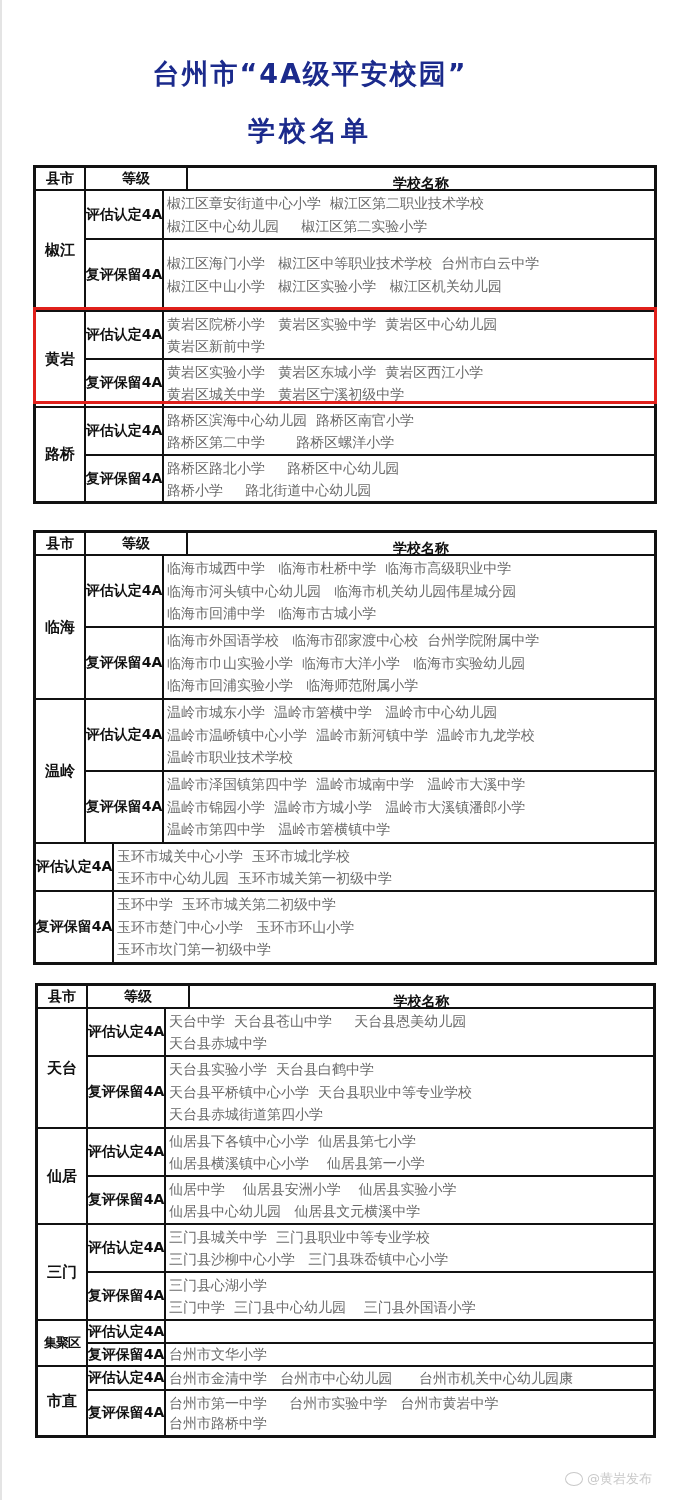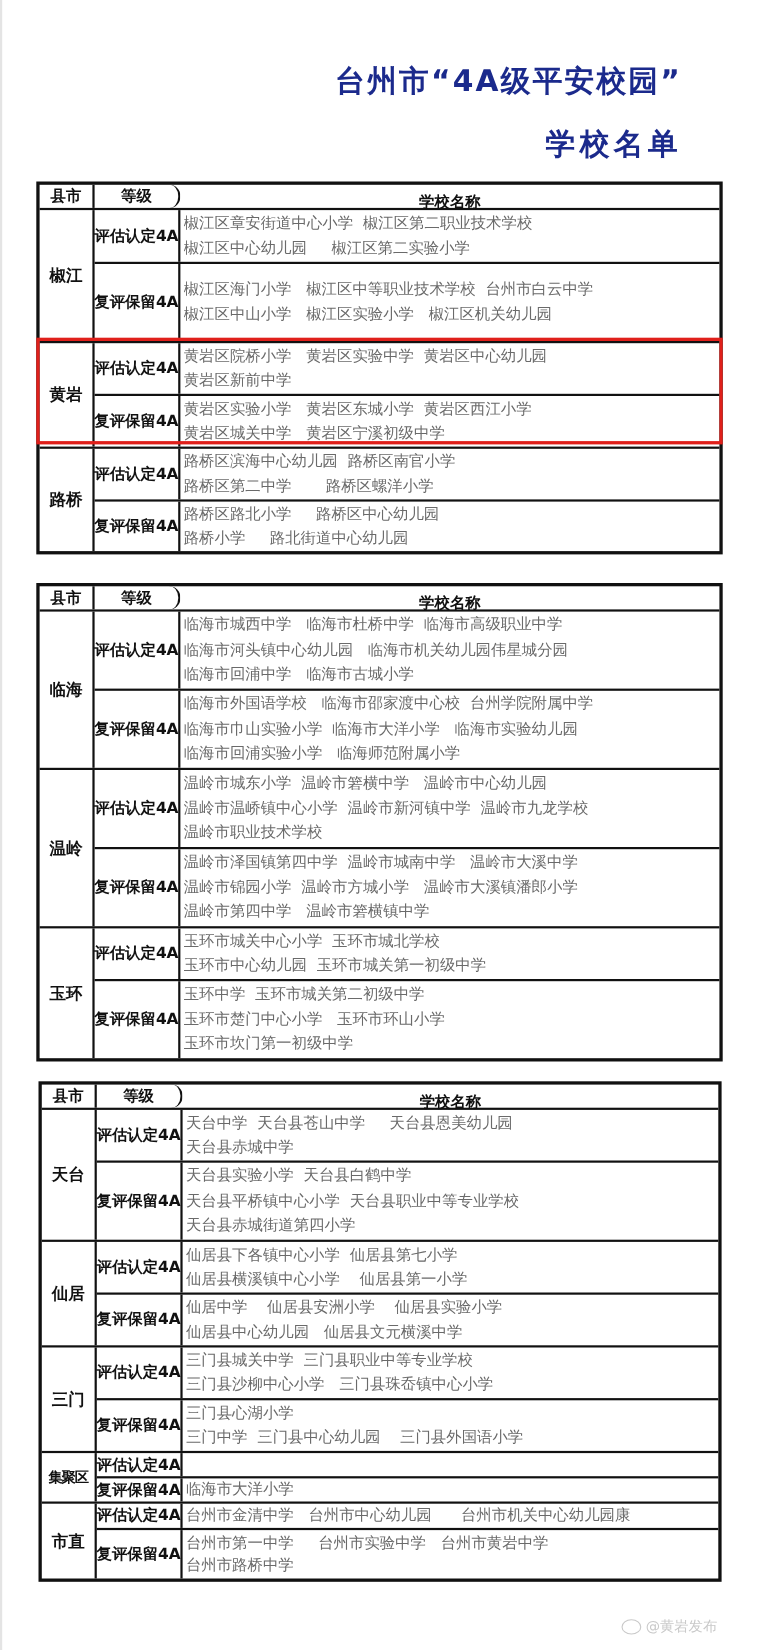--- a/index.html
+++ b/index.html
@@ -1,26 +1,26 @@
 <!DOCTYPE html>
 <html><head>
 <meta charset="utf-8">
 <style>
   html, body { margin: 0; padding: 0; background: #ffffff; }
   body { width: 690px; height: 1500px; position: relative; overflow: hidden; font-family: "DejaVu Sans", sans-serif; }
   .page-edge { position: absolute; left: 0; top: 0; width: 2px; height: 1500px; background: #e4e4e4; }
-  .title { position: absolute; left: 0; width: 620px; text-align: right; color: #1b2a8c; font-weight: bold; font-family: "DejaVu Sans", sans-serif; letter-spacing: 2px; }
+  .title { position: absolute; left: 0; width: 620px; text-align: center; color: #1b2a8c; font-weight: bold; font-family: "DejaVu Sans", sans-serif; letter-spacing: 2px; }
   .title.l1 { top: 56px; font-size: 27px; }
   .title.l2 { top: 113px; font-size: 27px; letter-spacing: 4px; }
 
   .tbl { position: absolute; left: 33px; width: 624px; border: 3px solid #111; box-sizing: border-box; background: #fff; }
   .row { display: flex; border-top: 2.5px solid #111; }
   .row.header { border-top: none; height: 21px; align-items: center; }
   .c1 { width: 50px; flex: none; border-right: 2.5px solid #111; box-sizing: border-box; display: flex; align-items: center; justify-content: center; font-weight: bold; font-size: 15px; color: #111; }
-  .c2 { width: 78px; flex: none; border-right: 2.5px solid #111; box-sizing: border-box; display: flex; align-items: center; justify-content: center; font-weight: bold; font-size: 14px; color: #111; white-space: nowrap; border-radius: 10px; }
+  .c2 { width: 102px; flex: none; border-right: 2.5px solid #111; box-sizing: border-box; display: flex; align-items: center; justify-content: center; font-weight: bold; font-size: 14px; color: #111; white-space: nowrap; }
   .c3 { flex: 1; display: flex; align-items: center; justify-content: center; font-weight: bold; font-size: 14px; color: #111; margin-top: 10px; }
   .header .c1, .header .c2, .header .c3 { height: 21px; font-size: 14px; }
 
   .county { display: flex; border-top: 2.5px solid #111; }
   .county:first-of-type { border-top: none; }
   .county-name { width: 50px; flex: none; border-right: 2.5px solid #111; box-sizing: border-box; display: flex; align-items: center; justify-content: center; font-weight: bold; font-size: 15px; color: #111; }
   .county-name.small { font-size: 13px; letter-spacing: -1px; }
   .levels { flex: 1; display: flex; flex-direction: column; }
   .level { display: flex; }
   .level + .level { border-top: 2.5px solid #111; }
@@ -157,21 +157,20 @@
         <div class="schools">
           <div class="line">温岭市泽国镇第四中学  温岭市城南中学   温岭市大溪中学</div>
           <div class="line">温岭市锦园小学  温岭市方城小学   温岭市大溪镇潘郎小学</div>
           <div class="line">温岭市第四中学   温岭市箬横镇中学</div>
         </div>
       </div>
     </div>
   </div>
 
   <div class="county">
-    <div class="county-name">玉环</div>
     <div class="levels">
       <div class="level" style="height:46px;">
         <div class="level-name">评估认定4A</div>
         <div class="schools">
           <div class="line">玉环市城关中心小学  玉环市城北学校</div>
           <div class="line">玉环市中心幼儿园  玉环市城关第一初级中学</div>
         </div>
       </div>
       <div class="level" style="height:70px;">
         <div class="level-name">复评保留4A</div>
@@ -258,21 +257,21 @@
     <div class="levels">
       <div class="level" style="height:21px;">
         <div class="level-name">评估认定4A</div>
         <div class="schools">
           <div class="line" style="line-height:19px;margin-top:38px;">台州市月湖小学</div>
         </div>
       </div>
       <div class="level" style="height:21px;">
         <div class="level-name">复评保留4A</div>
         <div class="schools">
-          <div class="line" style="line-height:19px;">临海市大洋小学</div>
+          <div class="line" style="line-height:19px;">台州市文华小学</div>
         </div>
       </div>
     </div>
   </div>
 
   <div class="county">
     <div class="county-name">市直</div>
     <div class="levels">
       <div class="level" style="height:22px;">
         <div class="level-name">评估认定4A</div>

